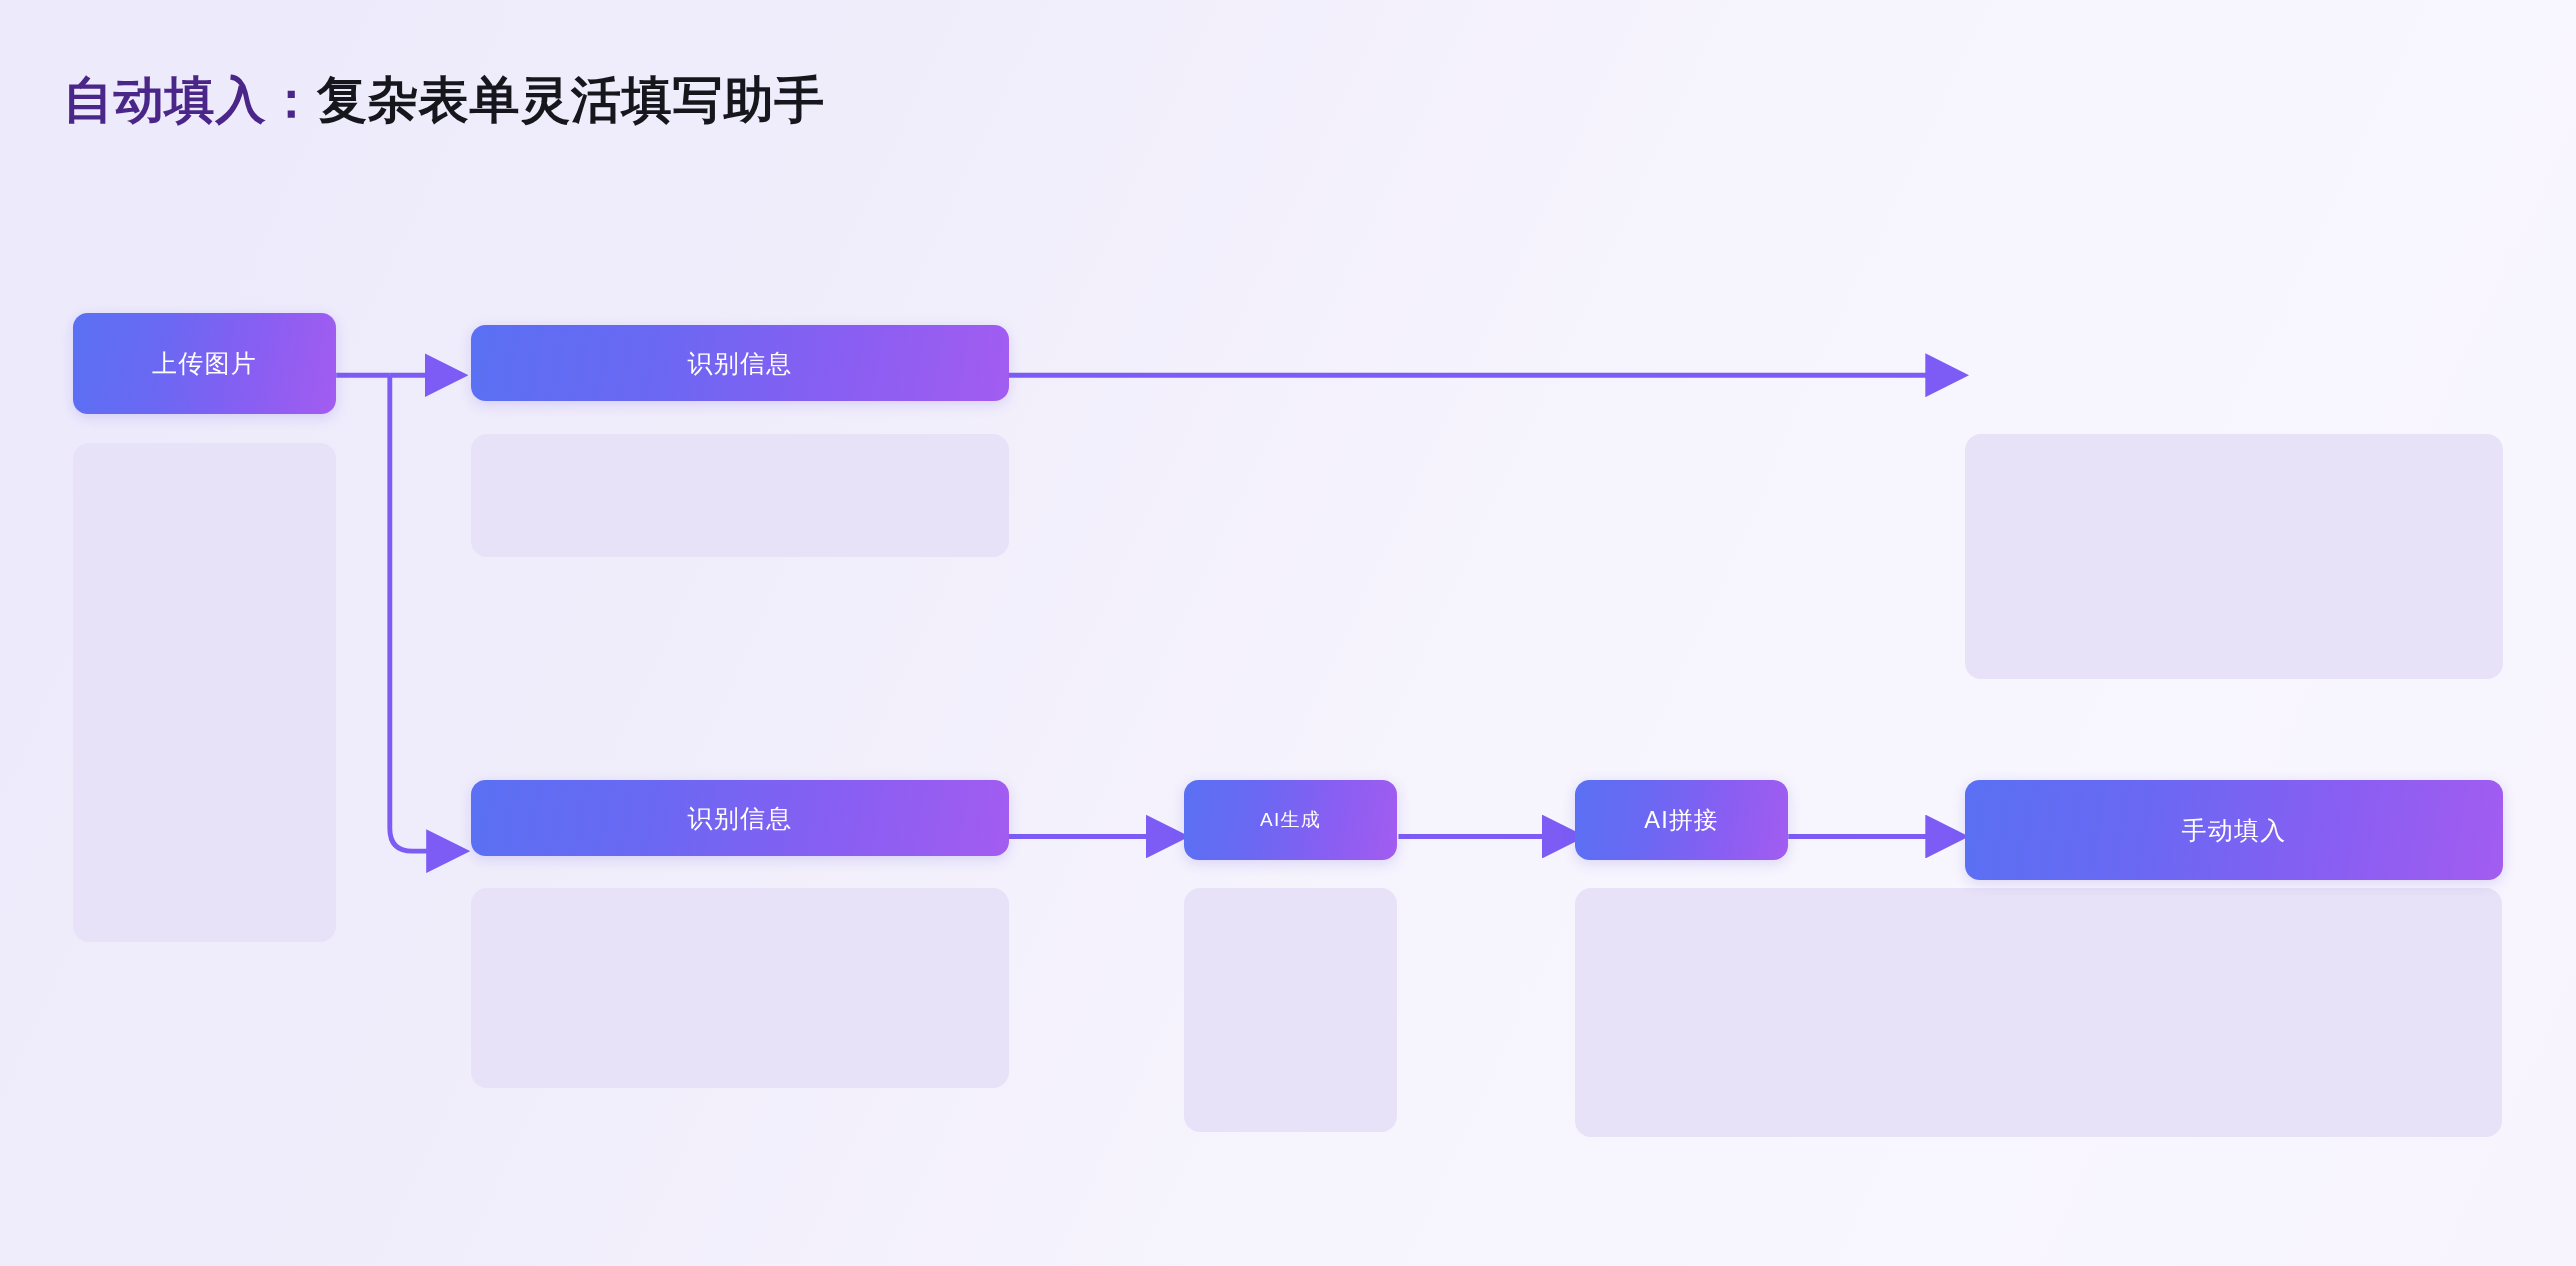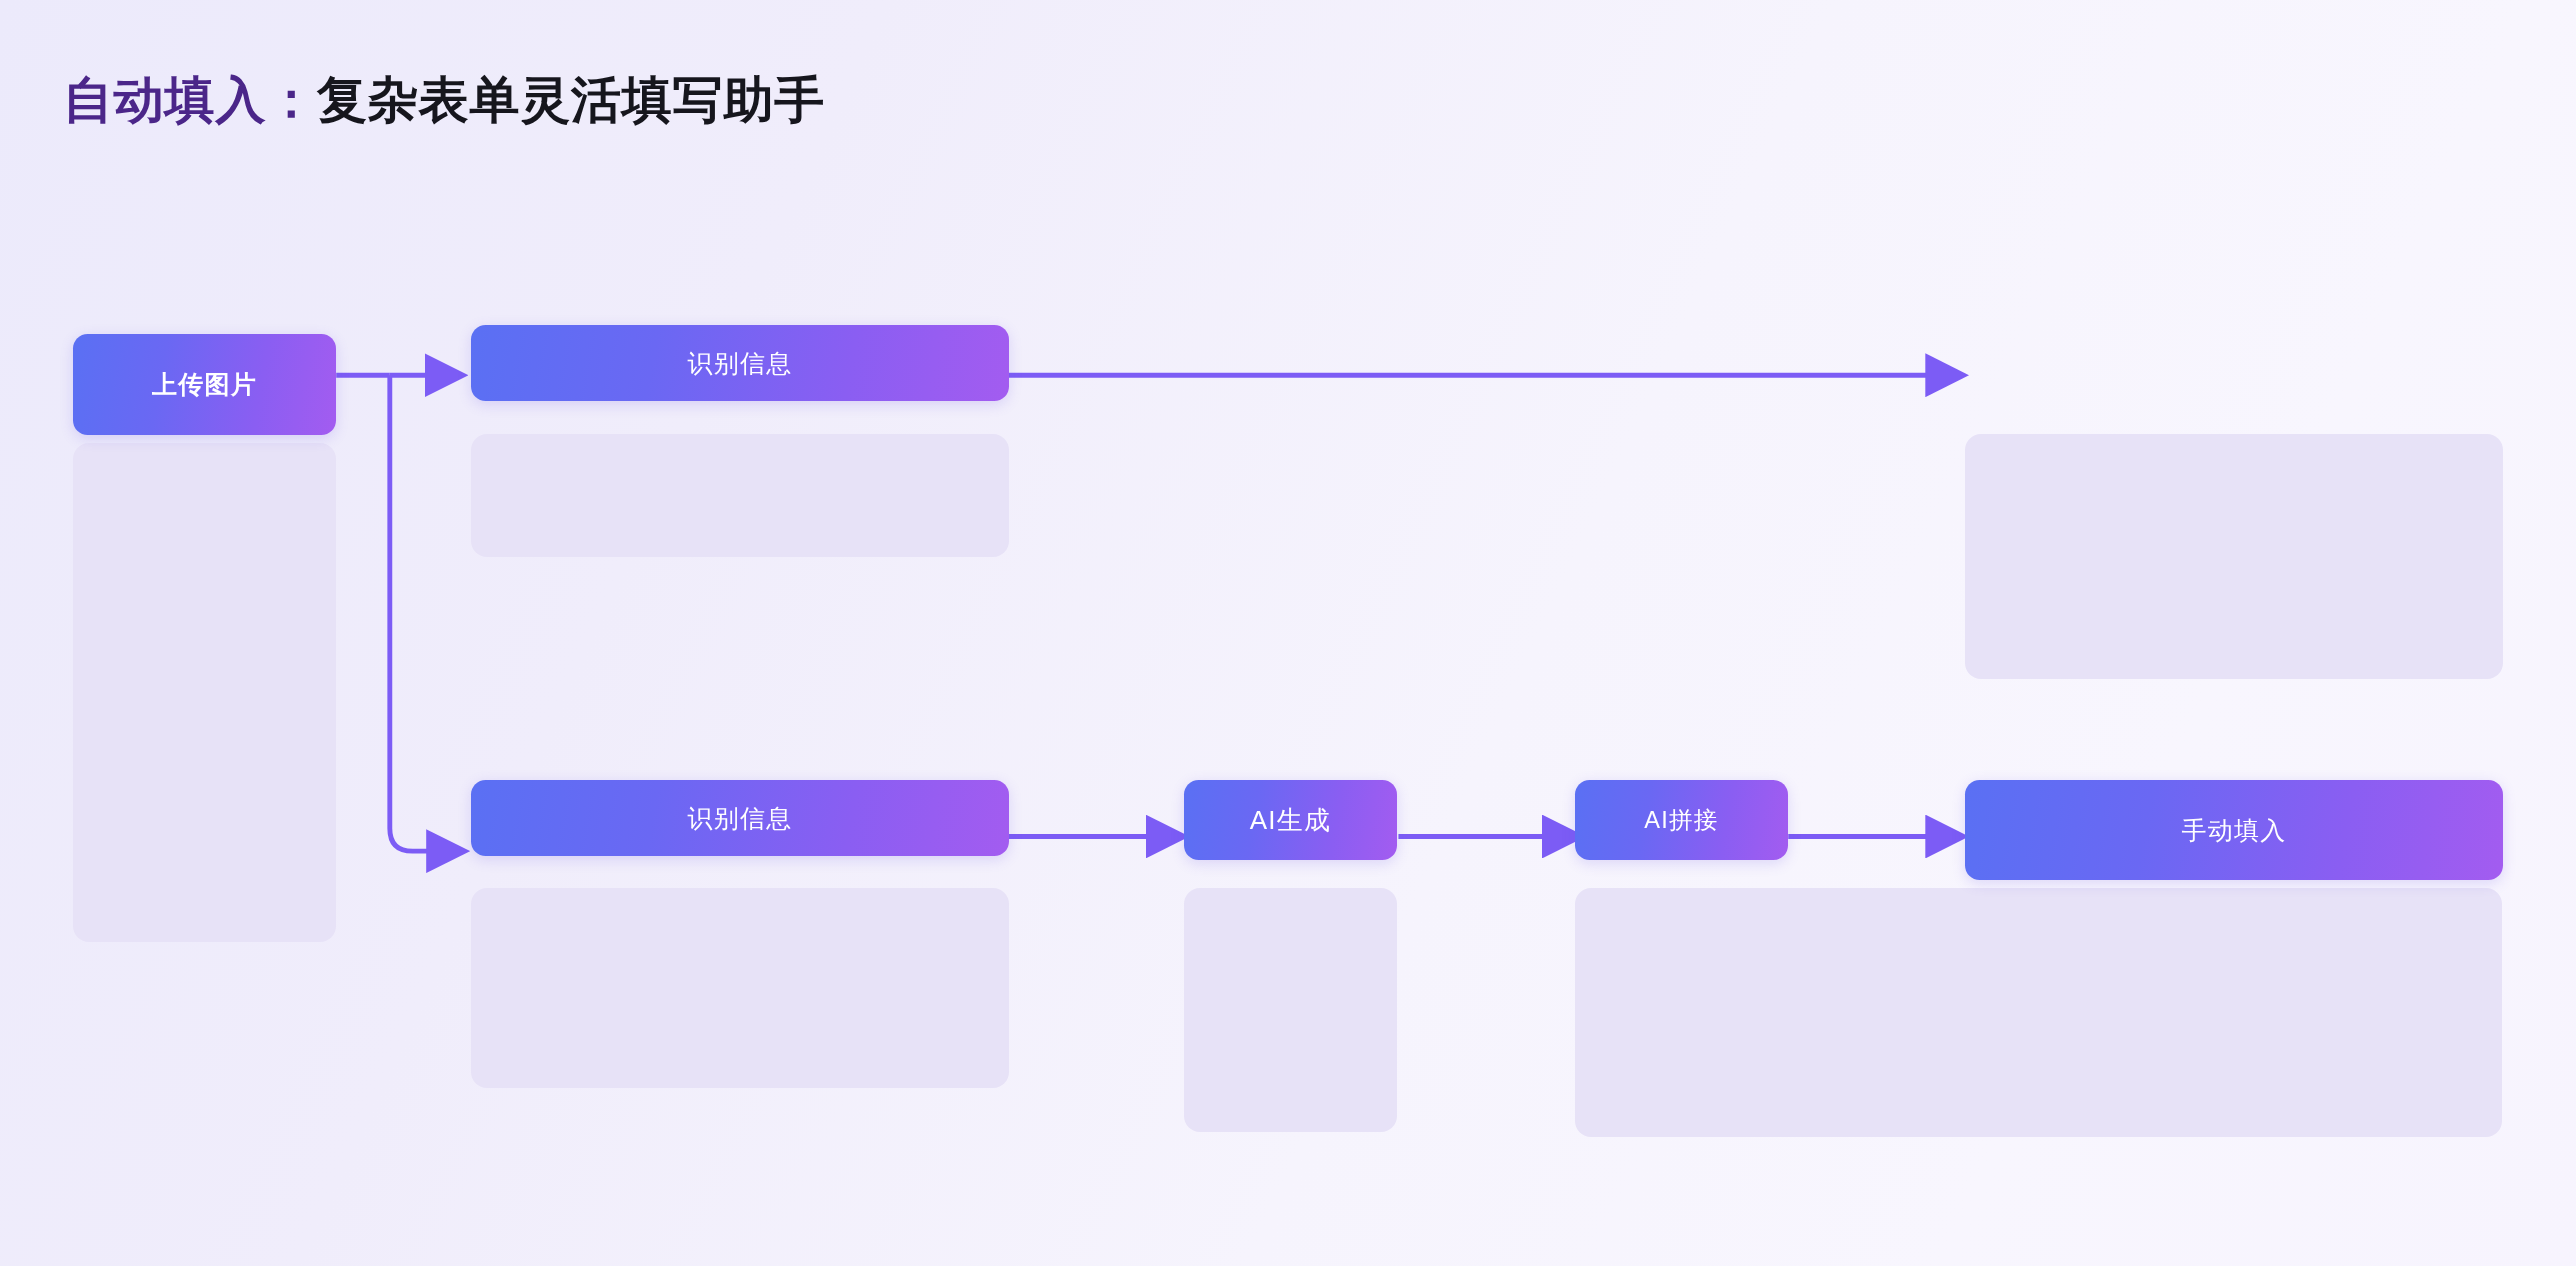--- a/index.html
+++ b/index.html
@@ -209,21 +209,21 @@
 
     <path d="M 1242 1030 L 1448 1030" stroke="#7c5cf5" stroke-width="6" fill="none" marker-end="url(#ah)"></path>
 
     <path d="M 1722 1030 L 1936 1030" stroke="#7c5cf5" stroke-width="6" fill="none" marker-end="url(#ah)"></path>
 
     <path d="M 2202 1030 L 2408 1030" stroke="#7c5cf5" stroke-width="6" fill="none" marker-end="url(#ah)"></path>
 
     <path d="M 2520 1205 L 2520 1278" stroke="#7c5cf5" stroke-width="7" fill="none" marker-end="url(#ah)"></path>
   </svg>
 
-  <div class="stage-head" style="left:73px; top:334px; width:263px; height:101px;font-weight:bold;">
+  <div class="stage-head" style="left:73px; top:313px; width:263px; height:101px;">
     <span>上传图片</span>
   </div>
 
   <div class="panel" style="left:73px; top:443px; width:263px; height:499px;">
   </div>
 
   <div class="thumb" style="left:104px; top:473px; width:201px; height:205px;">
     <div class="thumb-inner photo1">
       <div class="p1-bag">
         <div class="p1-bag-txt"></div>
@@ -297,21 +297,21 @@
   </div>
   <div class="panel" style="left:471px; top:888px; width:538px; height:200px;"></div>
   <div class="tag-row" style="left:513px; top:919px; width:463px; row-gap:18px;">
     <span class="tag">科尔沁</span>
     <span class="tag">牛肉干</span>
     <span class="tag">250g</span>
     <span class="tag">补充每日蛋白</span>
     <span class="tag">风干</span>
   </div>
 
-  <div class="stage-head" style="left:1184px; top:780px; width:213px; height:80px; font-size:26px;">
+  <div class="stage-head" style="left:1184px; top:780px; width:213px; height:80px; font-size:19px;">
     <span>AI生成</span>
   </div>
   <div class="panel" style="left:1184px; top:888px; width:213px; height:244px;"></div>
   <div class="tag-row" style="left:1213px; top:918px; width:162px; flex-direction:column; align-items:flex-start; gap:11.4px;">
     <span class="tag filled">高蛋白</span>
     <span class="tag filled">办公室零食</span>
     <span class="tag filled">嚼劲十足</span>
   </div>
 
   <div class="stage-head" style="left:1575px; top:780px; width:213px; height:80px; font-size:23.6px;">

